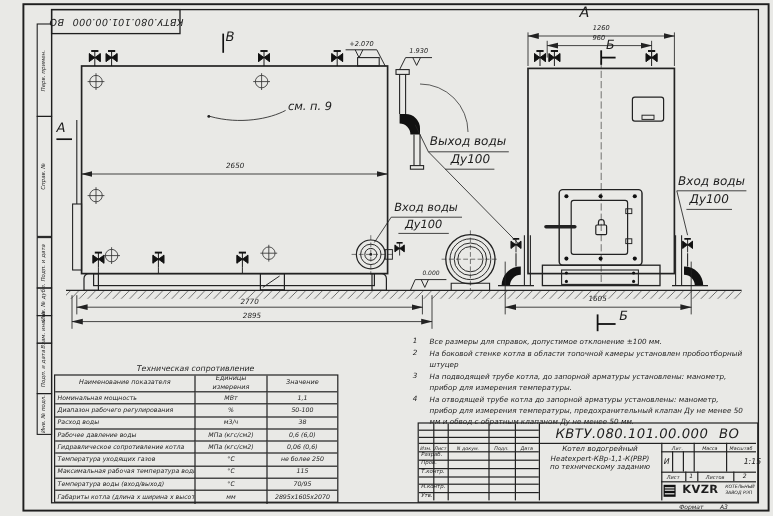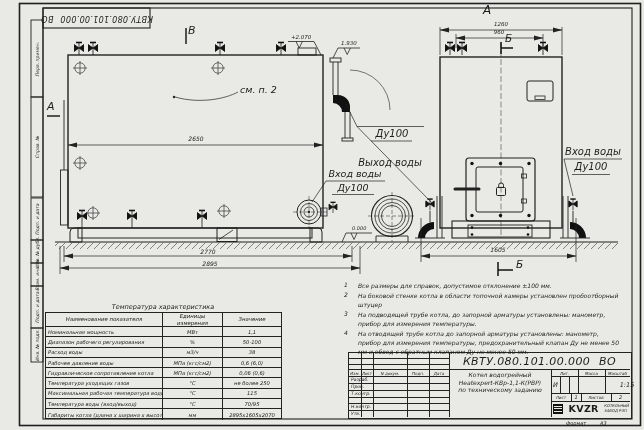--- a/index.html
+++ b/index.html
@@ -270,38 +270,38 @@
 <div class="vlab" style="left:37px;top:251.5px;">Инв. № дубл.</div>
 <div class="vlab" style="left:37px;top:274.5px;">Взам. инв. №</div>
 <div class="vlab" style="left:37px;top:307px;">Подп. и дата</div>
 <div class="vlab" style="left:37px;top:345px;">Инв. № подл.</div>
 
 <div class="t" style="left:188px;top:24px;font-size:11px;">В</div>
 <div class="t" style="left:47px;top:100px;font-size:11px;">А</div>
 <div class="t" style="left:483px;top:3px;font-size:12px;">А</div>
 <div class="t" style="left:505px;top:32px;font-size:10.5px;">Б</div>
 <div class="t" style="left:516px;top:258px;font-size:10.5px;">Б</div>
-<div class="t" style="left:240px;top:84px;font-size:9.5px;">см. п. 2</div>
+<div class="t" style="left:240px;top:84px;font-size:9.5px;">см. п. 9</div>
 <div class="t" style="left:291px;top:33.5px;font-size:5.5px;">+2.070</div>
 <div class="t" style="left:341px;top:40px;font-size:5.5px;">1.930</div>
 <div class="t" style="left:352px;top:225px;font-size:5px;">0.000</div>
 <div class="t ctr" style="left:196px;top:135px;font-size:6px;">2650</div>
 <div class="t ctr" style="left:208px;top:248px;font-size:6px;">2770</div>
 <div class="t ctr" style="left:210px;top:260px;font-size:6px;">2895</div>
 <div class="t ctr" style="left:501px;top:21px;font-size:5.5px;">1260</div>
 <div class="t ctr" style="left:499px;top:29px;font-size:5.5px;">960</div>
 <div class="t ctr" style="left:498px;top:246px;font-size:6px;">1605</div>
-<div class="t ctr" style="left:390px;top:113px;font-size:10px;margin-top:44px;">Выход воды</div>
+<div class="t ctr" style="left:390px;top:113px;font-size:10px;">Выход воды</div>
 <div class="t ctr" style="left:392px;top:128px;font-size:10px;">Ду100</div>
 <div class="t ctr" style="left:355px;top:168px;font-size:9.5px;">Вход воды</div>
 <div class="t ctr" style="left:353px;top:182px;font-size:9.5px;">Ду100</div>
 <div class="t ctr" style="left:593px;top:146px;font-size:10px;">Вход воды</div>
 <div class="t ctr" style="left:591px;top:161px;font-size:10px;">Ду100</div>
 
-<div class="t ctr" style="left:163px;top:303px;font-size:6.5px;">Температура характеристика</div>
+<div class="t ctr" style="left:163px;top:303px;font-size:6.5px;">Техническая сопротивление</div>
 <div class="tech">
   <div class="th">Наименование показателя</div>
   <div class="th">Единицы измерения</div>
   <div class="th">Значение</div>
   <div>Номинальная мощность</div>
   <div class="tv">МВт</div>
   <div class="tv">1,1</div>
   <div>Диапазон рабочего регулирования</div>
   <div class="tv">%</div>
   <div class="tv">50-100</div>

